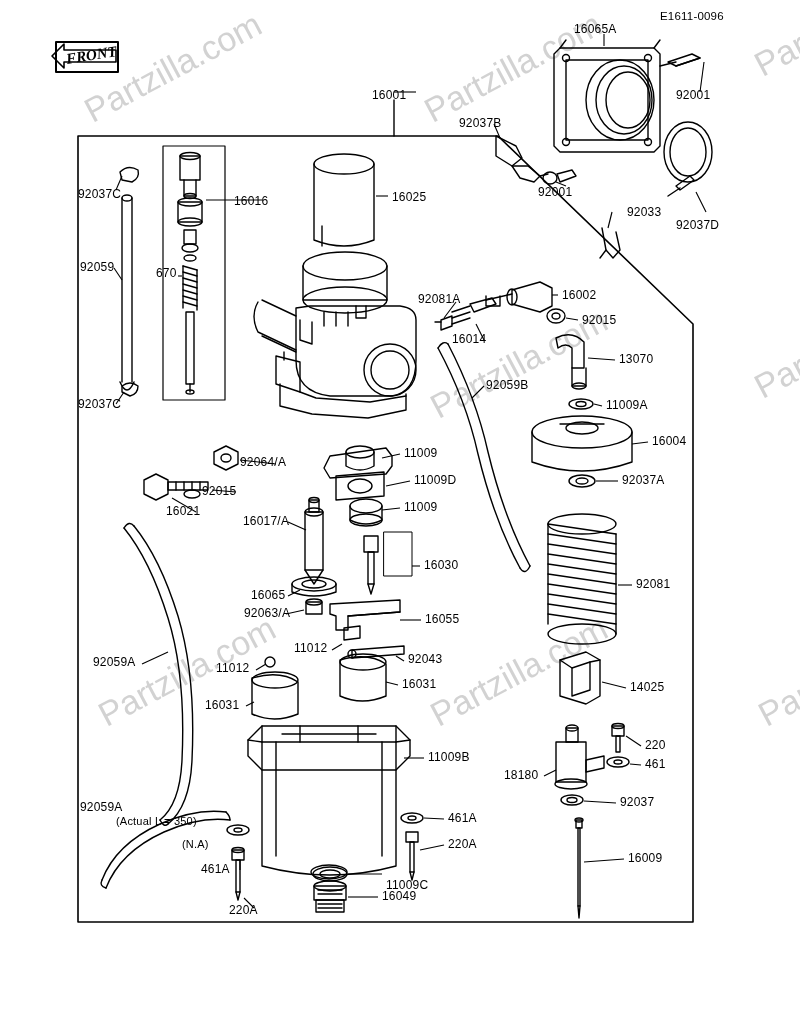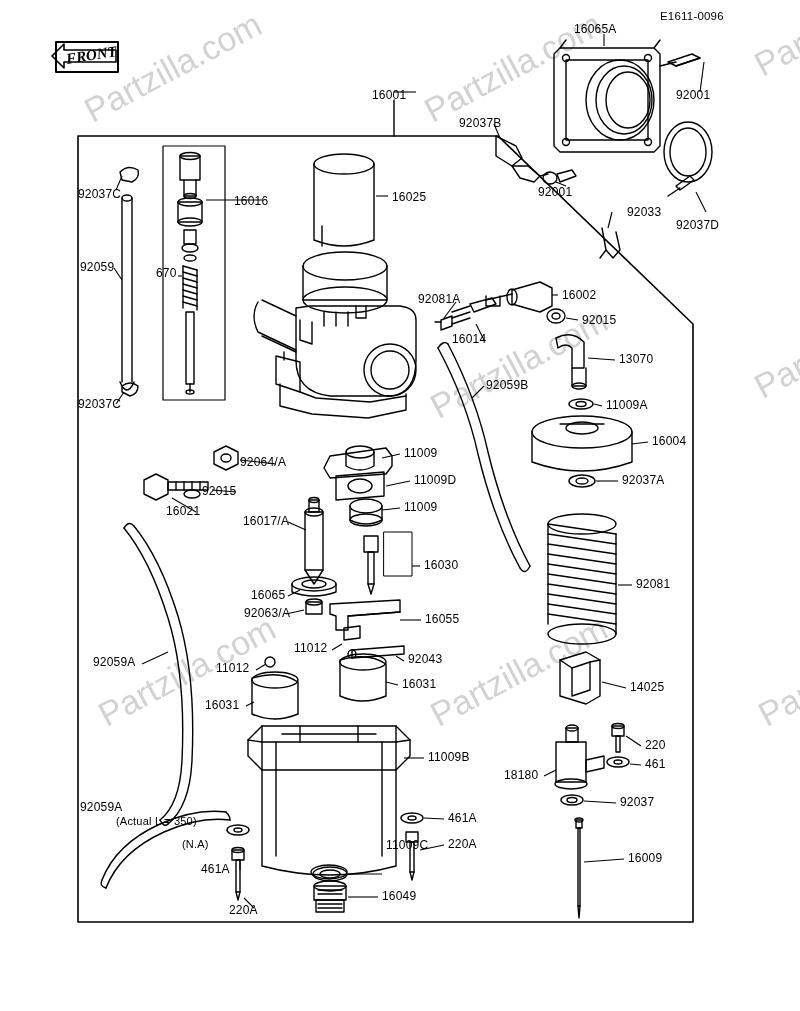--- a/index.html
+++ b/index.html
@@ -517,21 +517,21 @@
   <div class="lbl" style="left:205px; top:698px;">16031</div>
   <div class="lbl" style="left:645px; top:738px;">220</div>
   <div class="lbl" style="left:428px; top:750px;">11009B</div>
   <div class="lbl" style="left:645px; top:757px;">461</div>
   <div class="lbl" style="left:504px; top:768px;">18180</div>
   <div class="lbl" style="left:620px; top:795px;">92037</div>
   <div class="lbl" style="left:448px; top:811px;">461A</div>
   <div class="lbl" style="left:448px; top:837px;">220A</div>
   <div class="lbl" style="left:628px; top:851px;">16009</div>
   <div class="lbl" style="left:201px; top:862px;">461A</div>
-  <div class="lbl" style="left:386px; top:838px;">11009C</div>
+  <div class="lbl" style="left:386px; top:878px;">11009C</div>
   <div class="lbl" style="left:382px; top:889px;">16049</div>
   <div class="lbl" style="left:229px; top:903px;">220A</div>
 
   <div class="lbl" style="left:80px; top:800px;">92059A</div>
   <div class="lbl small" style="left:80px; top:815px;margin-left:36px;">(Actual L = 350)</div>
   <div class="lbl small" style="left:182px; top:838px;">(N.A)</div>
 
 </div>
 
 </body></html>

